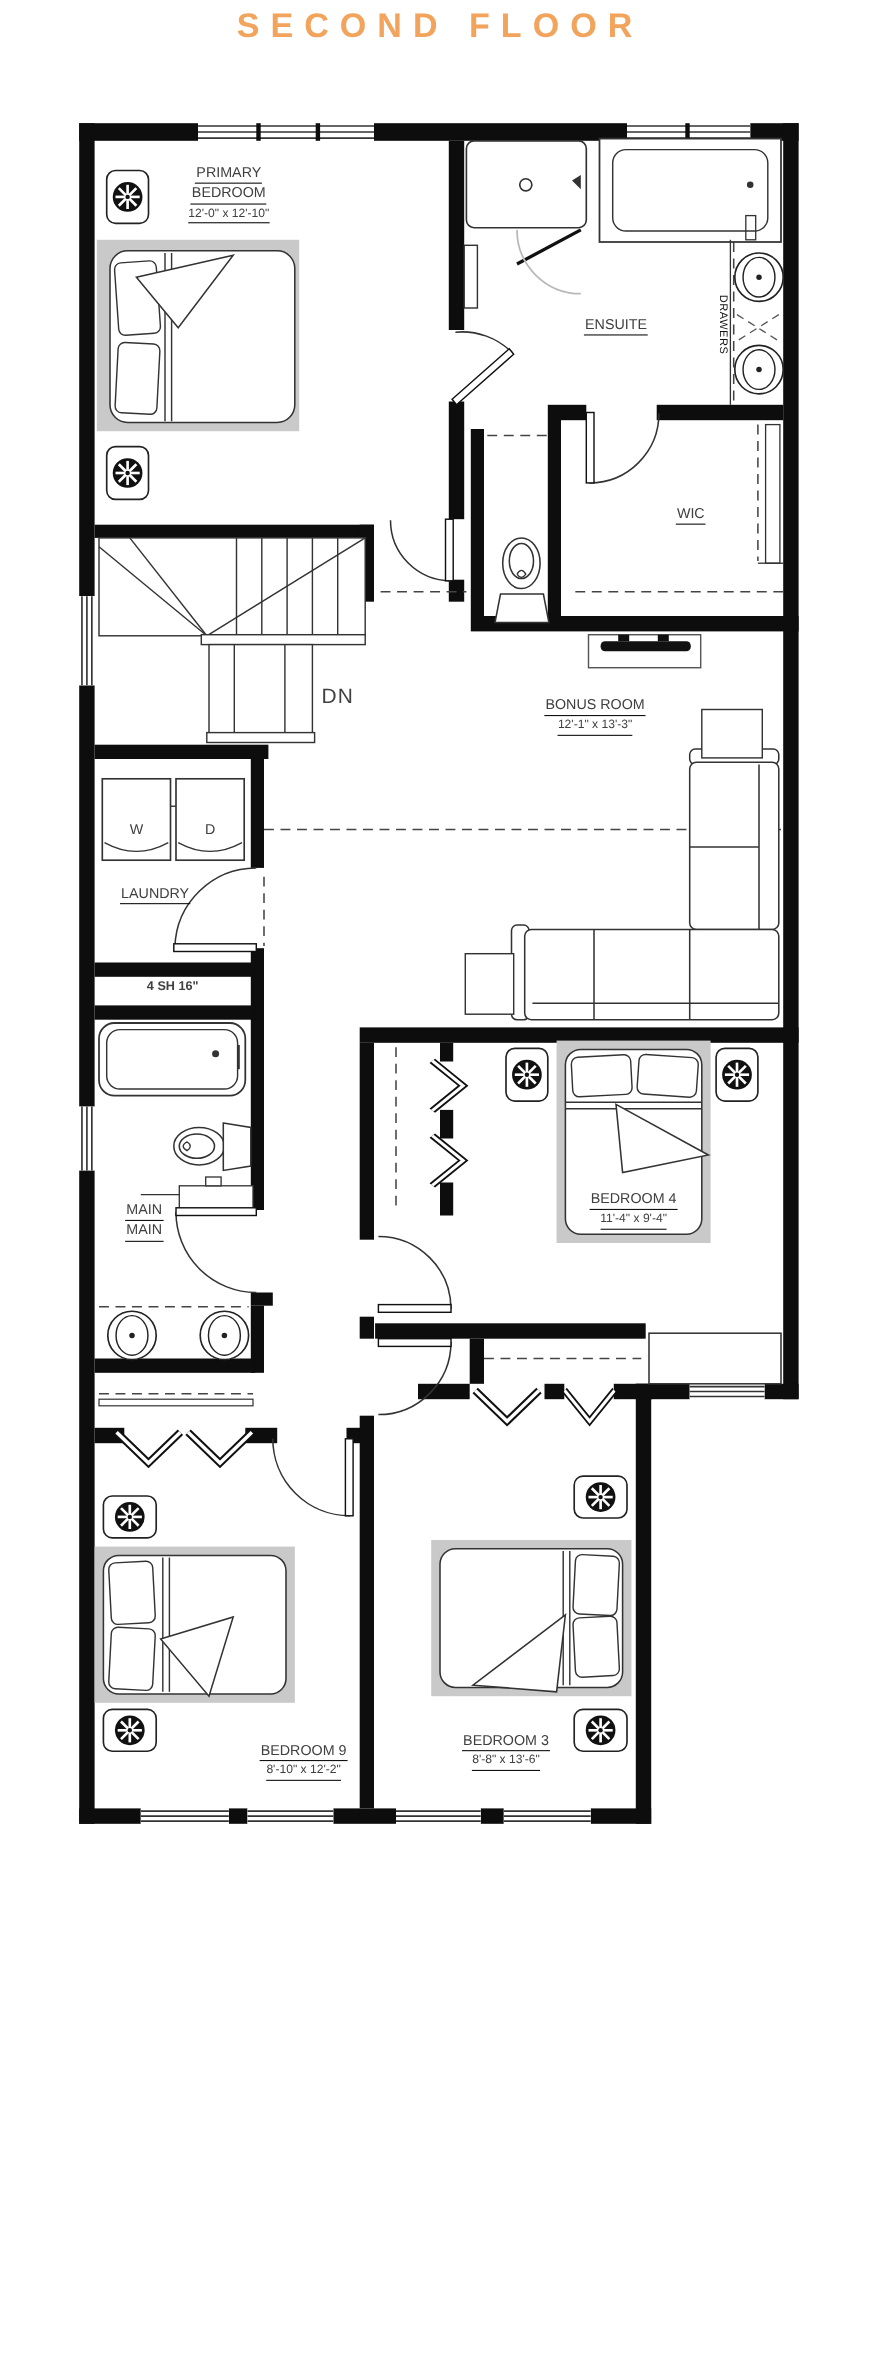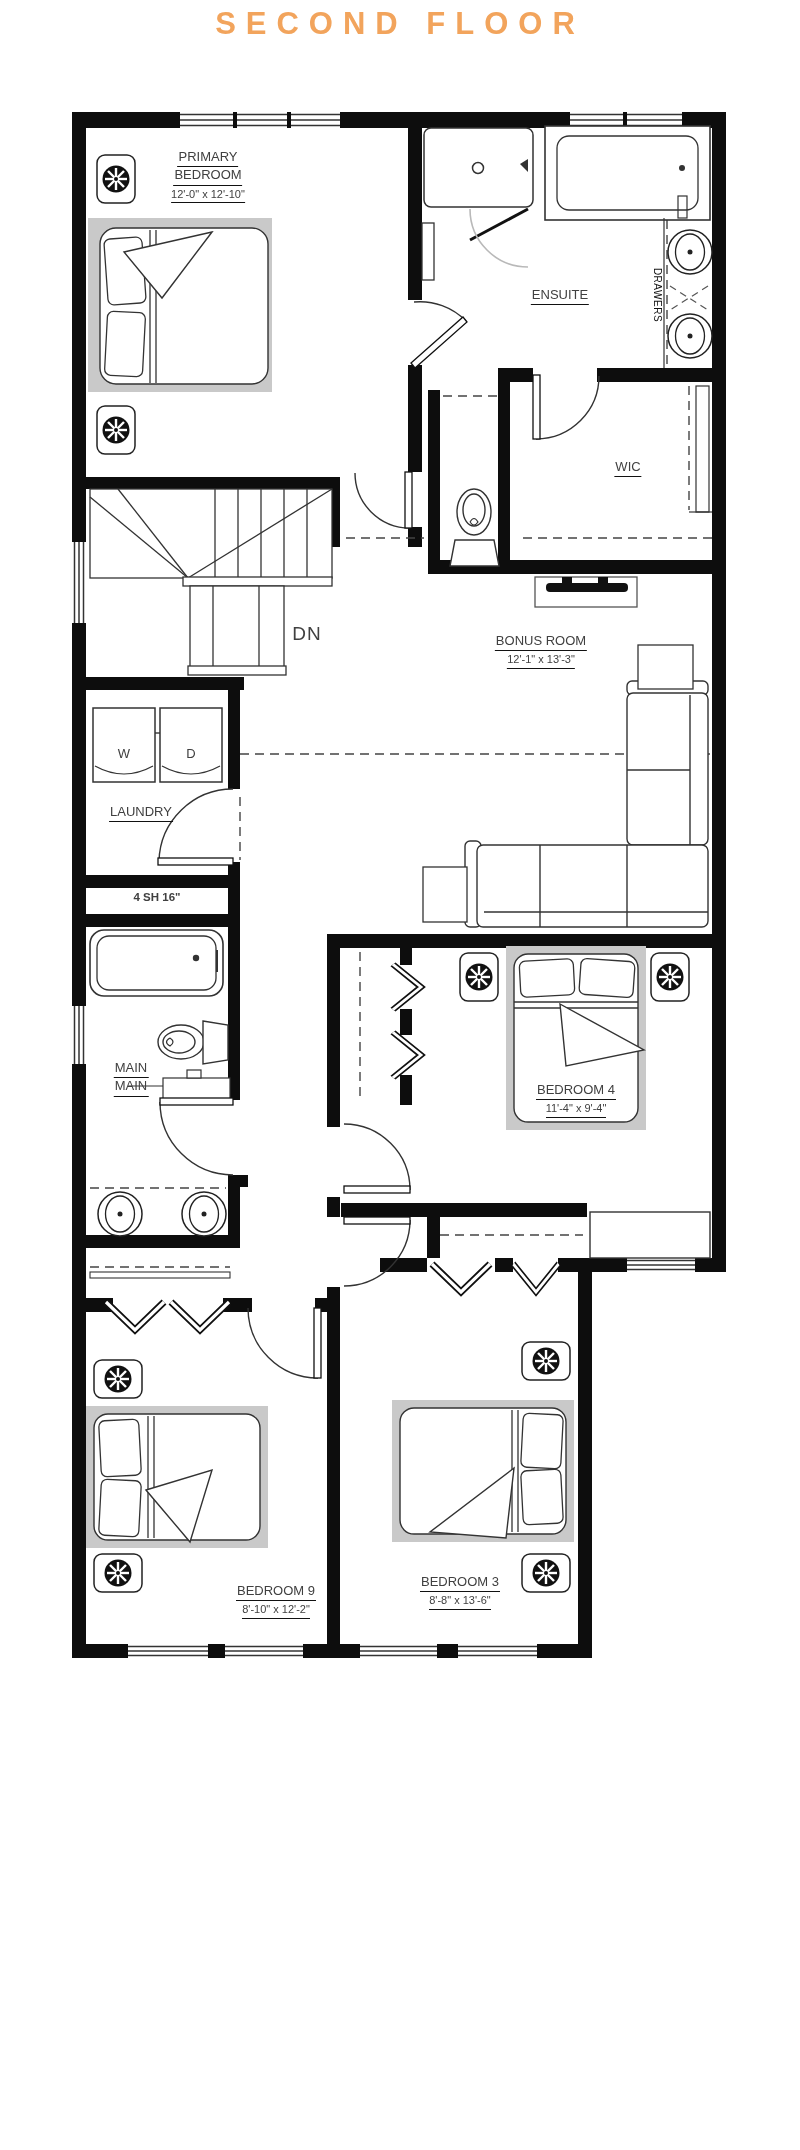--- a/index.html
+++ b/index.html
@@ -408,21 +408,21 @@
   </div>
 
   <div class="lbl" style="left:141px;top:804px">
     <span class="ln">LAUNDRY</span>
   </div>
 
   <div class="lbl linen-label" style="left:157px;top:890px">
     <span class="noline">4 SH 16"</span>
   </div>
 
-  <div class="lbl" style="left:131px;top:1060px">
+  <div class="lbl" style="left:131px;top:1092px">
     <span class="ln">MAIN</span><br>
     <span class="ln">MAIN</span>
   </div>
 
   <div class="lbl" style="left:576px;top:1082px">
     <span class="ln">BEDROOM 4</span>
     <span class="dim"><span>11'-4" x 9'-4"</span></span>
   </div>
 
   <div class="lbl" style="left:276px;top:1583px">

